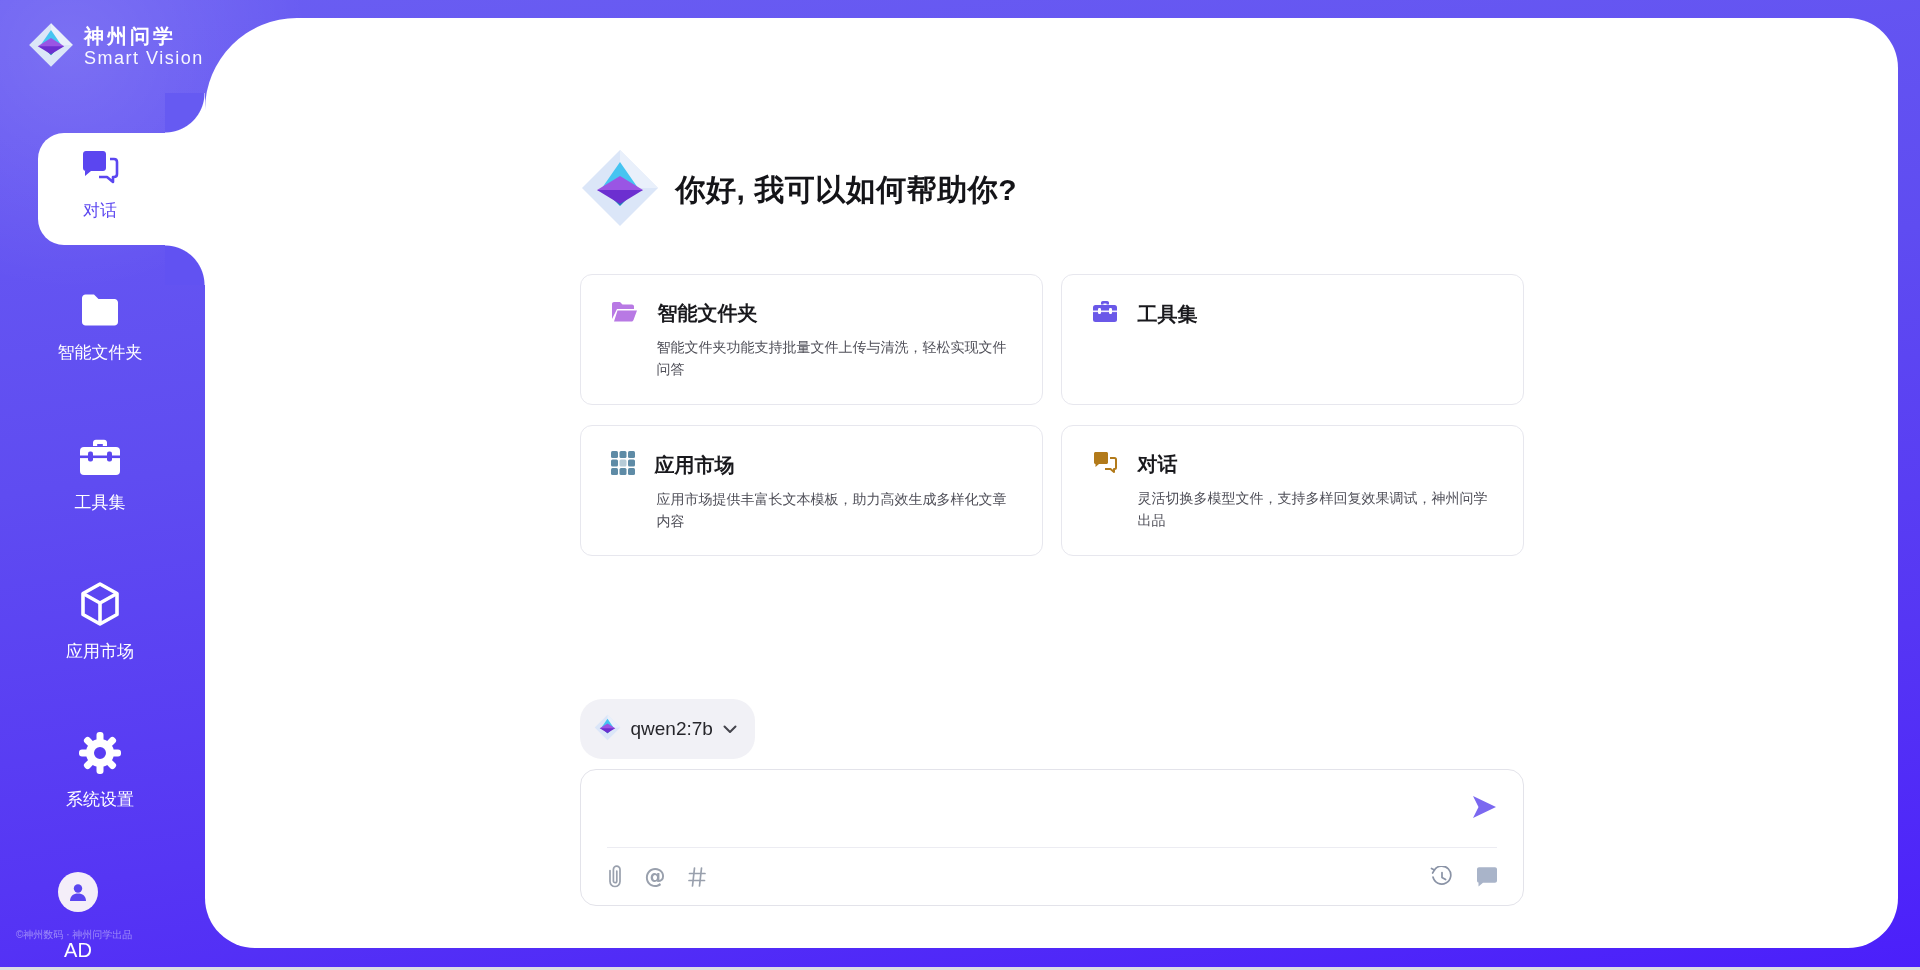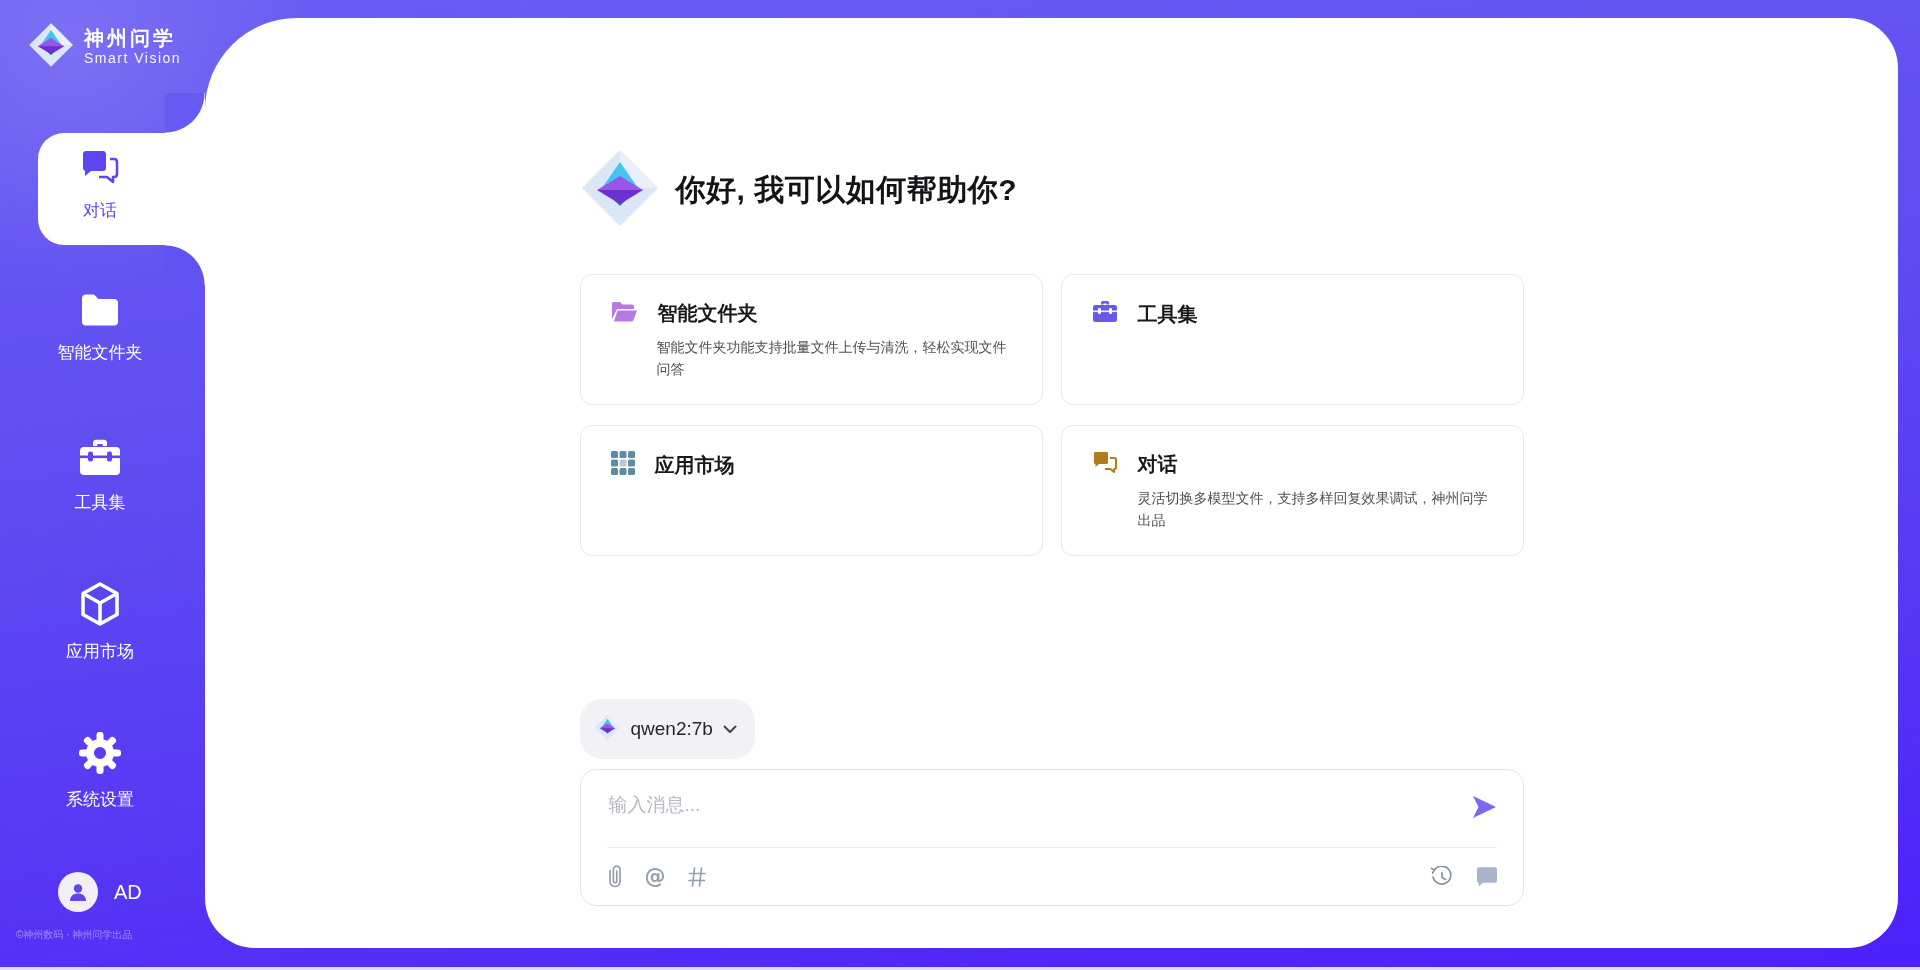--- a/index.html
+++ b/index.html
@@ -15,35 +15,35 @@
 
   
   .panel { position:absolute; left:205px; top:18px; width:1693px; height:930px;
     background:#ffffff; border-radius:92px 50px 50px 50px; }
 
   
   .sidebar { position:absolute; left:0; top:0; width:205px; height:970px; }
   .brand { position:absolute; left:28px; top:22px; display:flex; align-items:center; gap:10px; }
   .brand-text { color:#fff; line-height:1.15; }
   .brand-cn { font-size:20px; font-weight:bold; letter-spacing:3px; }
-  .brand-en { font-size:14px; letter-spacing:1.5px; opacity:.95; }
+  .brand-en { font-size:18px; letter-spacing:1.5px; opacity:.95; }
 
   .active-tab-bg { position:absolute; left:38px; top:133px; width:167px; height:112px;
     background:#fff; border-radius:26px 0 0 26px; }
   .ear { position:absolute; left:165px; width:40px; height:40px; }
   .ear-top { top:93px; background:radial-gradient(circle 40px at 0 0, #665af2 0 39px, #fff 40px); }
   .ear-bottom { top:245px; background:radial-gradient(circle 40px at 0 100%, #6152f2 0 39px, #fff 40px); }
 
   .nav-item { position:absolute; left:0; width:200px; display:flex; flex-direction:column;
     align-items:center; gap:8px; color:#fff; font-size:17px; cursor:pointer; }
   .nav-item.active { color:#5b46f0; }
   .ni-0 { top:148px; } .ni-1 { top:292px; } .ni-2 { top:438px; }
   .ni-3 { top:581px; } .ni-4 { top:731px; }
 
-  .user-row { position:absolute; left:58px; top:872px; display:flex; align-items:center; gap:16px; }
+  .user-row { position:absolute; left:58px; top:872px; display:flex; align-items:center; gap:27px;flex-direction:column; }
   .avatar { width:40px; height:40px; border-radius:50%; background:#f4eef9;
     display:flex; align-items:center; justify-content:center; }
   .user-name { color:#fff; font-size:20px; }
   .side-footer { position:absolute; left:16px; top:928px; color:rgba(255,255,255,.42); font-size:10px; }
 
   .hscrollbar { position:absolute; left:0; bottom:0; width:1920px; height:3px; background:#dcdce4; }
 
   
   .content { position:relative; width:944px; height:100%; margin:0 auto; }
   .greeting { position:absolute; top:130px; left:0; display:flex; align-items:center; gap:16px;justify-content:center; }
@@ -145,20 +145,21 @@
               <rect x="0" y="8.5" width="7" height="7" rx="1.5"></rect>
                 <rect x="8.5" y="8.5" width="7" height="7" rx="1.5" opacity=".45"></rect>
                 <rect x="17" y="8.5" width="7" height="7" rx="1.5"></rect>
               <rect x="0" y="17" width="7" height="7" rx="1.5"></rect>
                 <rect x="8.5" y="17" width="7" height="7" rx="1.5"></rect>
                 <rect x="17" y="17" width="7" height="7" rx="1.5"></rect>
             </svg>
           </span>
           <span class="card-title">应用市场</span>
         </div>
+        <div class="card-desc">应用市场提供丰富长文本模板，助力高效生成多样化文章内容</div>
       </div>
 
       <div class="card">
         <div class="card-head">
           <span>
             <svg width="26" height="23" viewBox="0 0 26 23">
               <path d="M2 2.5C2 1.7 2.7 1 3.5 1h11c.8 0 1.5.7 1.5 1.5v9c0 .8-.7 1.5-1.5 1.5H7l-3.5 3v-3H3.5c-.8 0-1.5-.7-1.5-1.5v-9z" fill="#b27a1a"></path>
               <path d="M18 7h4.5c.8 0 1.5.7 1.5 1.5v8c0 .8-.7 1.5-1.5 1.5H22v3l-3.5-3H13" fill="none" stroke="#b27a1a" stroke-width="2" stroke-linejoin="round"></path>
             </svg>
           </span>
@@ -177,21 +178,20 @@
         </span>
         <span class="model-name">qwen2:7b</span>
         <span>
           <svg width="14" height="9" viewBox="0 0 14 9" fill="none" stroke="#44444c" stroke-width="2" stroke-linecap="round" stroke-linejoin="round">
               <path d="M1.5 1.5 L7 7 L12.5 1.5"></path>
             </svg>
         </span>
       </div>
 
       <div class="composer">
-        <textarea placeholder="输入消息..." style=""></textarea>
         <div class="send-btn">
           <svg width="26" height="24" viewBox="0 0 26 24" fill="#7b68f0">
             <path d="M2 1 L25 12 L2 23 L7.5 12 Z"></path>
           </svg>
         </div>
         <div class="composer-divider"></div>
         <div class="composer-toolbar">
           <div class="tb-left">
             <span class="tb-icon">
               <svg width="16" height="24" viewBox="0 0 16 24" fill="none" stroke="#99a0ad" stroke-width="1.7" stroke-linecap="round">

